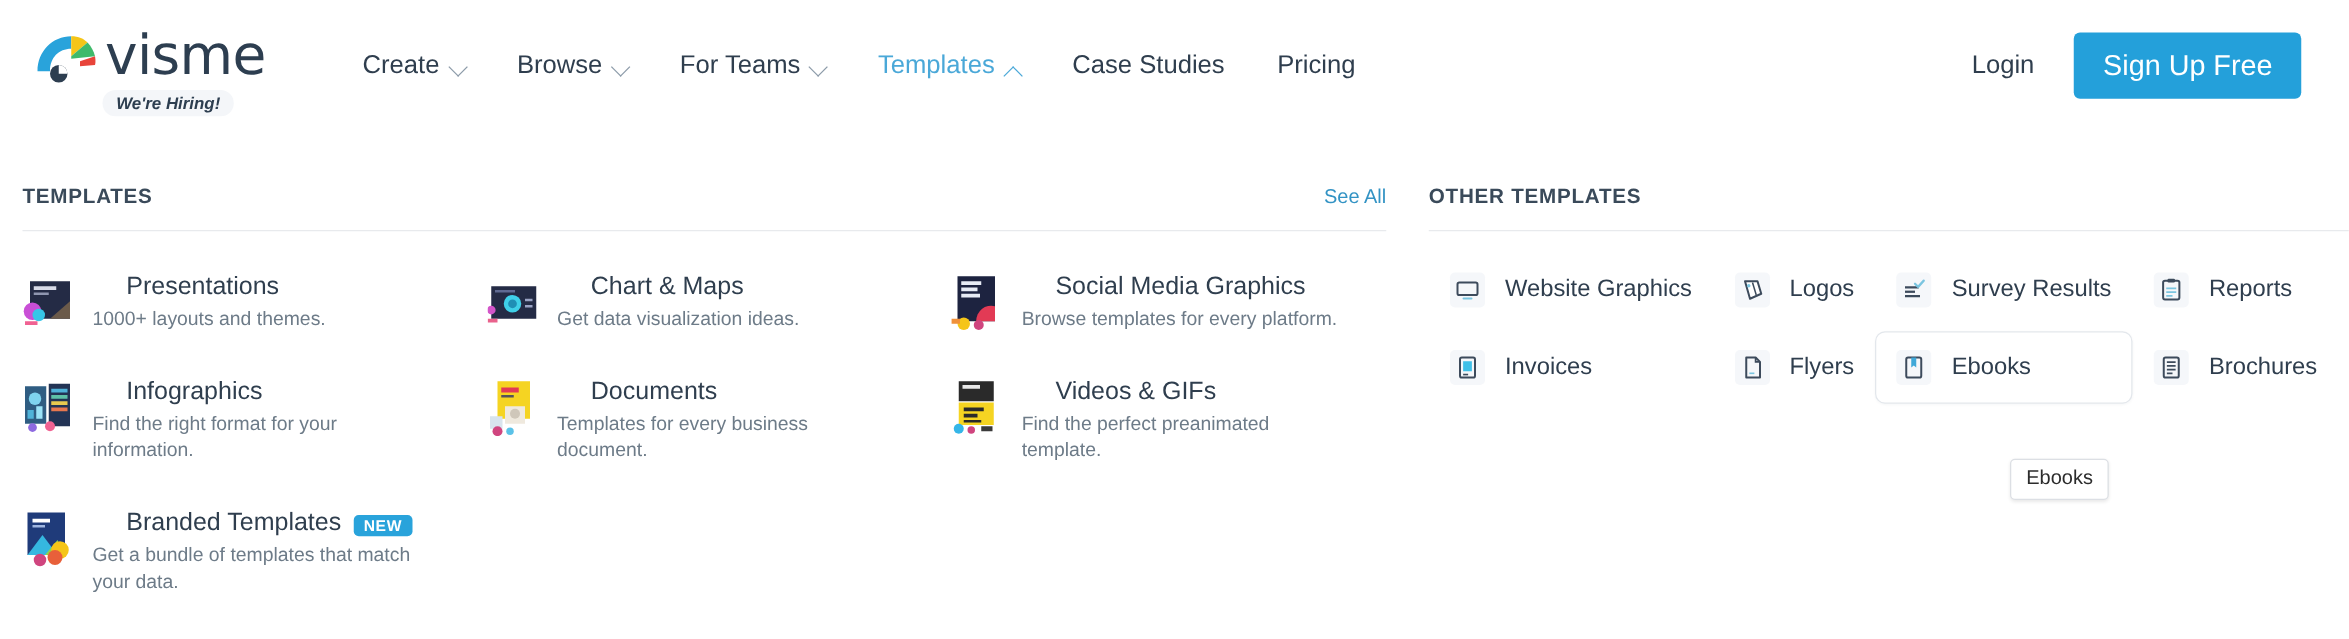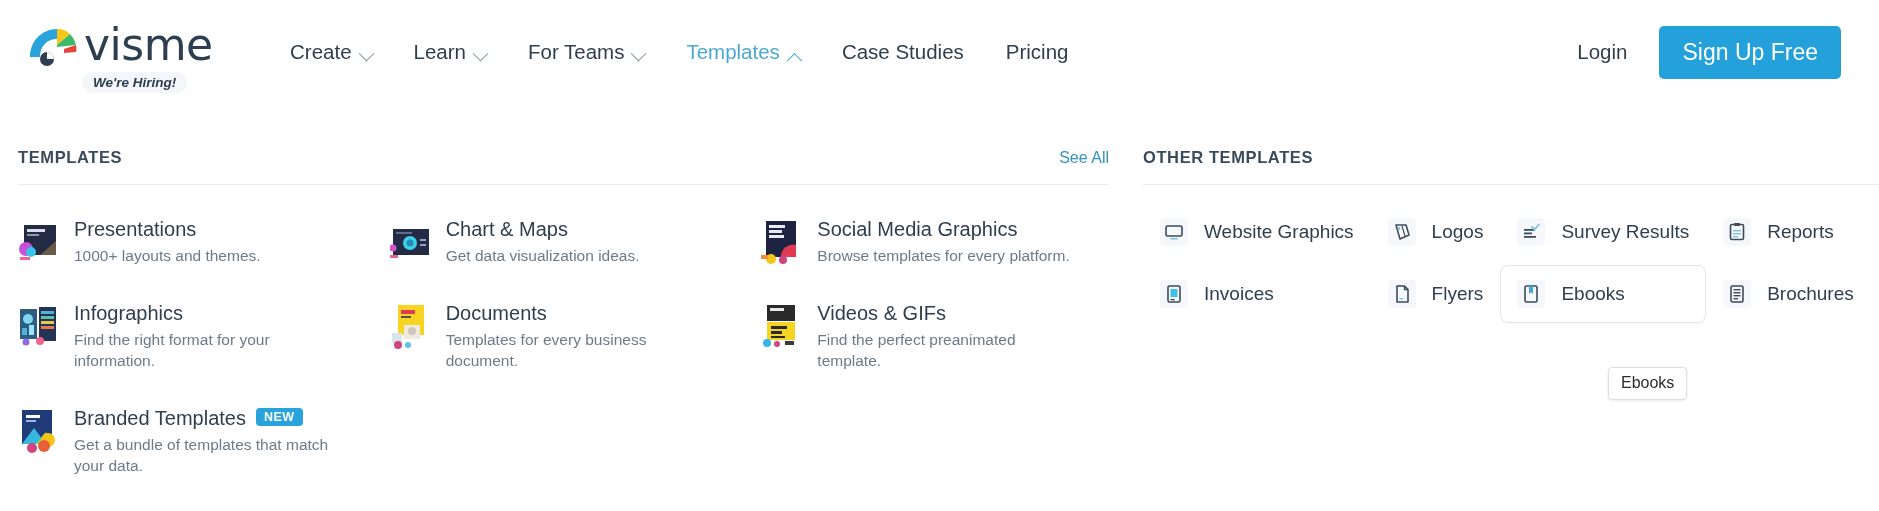--- a/index.html
+++ b/index.html
@@ -175,23 +175,24 @@
     overflow: hidden;
     position: relative;
   }
   .thumb svg { display:block; width:100%; height:100%; }
   .tbody { padding-top: 0px; min-width: 0; }
   .ttitle {
     font-size: 20px;
     color: #2f3e4e;
     line-height: 24px;
     display: flex;
-    align-items: center;
+    align-items: flex-end;
     gap: 10px;
     white-space: nowrap;
+    margin-left: 27px;
   }
   .tdesc {
     font-size: 15.5px;
     color: #6d7b88;
     line-height: 21px;
     margin-top: 4px;
     max-width: 262px;
   }
   .new-badge {
     background: #29a3db;
@@ -282,21 +283,21 @@
     </div>
     <span class="hiring-badge">We're Hiring!</span>
   </div>
 
   <nav class="nav">
     <div class="nav-item">
       <span>Create</span>
       <i class="chev"></i>
     </div>
     <div class="nav-item">
-      <span>Learn</span>
+      <span>Browse</span>
       <i class="chev"></i>
     </div>
     <div class="nav-item">
       <span>For Teams</span>
       <i class="chev"></i>
     </div>
     <div class="nav-item active">
       <span>Templates</span>
       <i class="chev"></i>
     </div>

